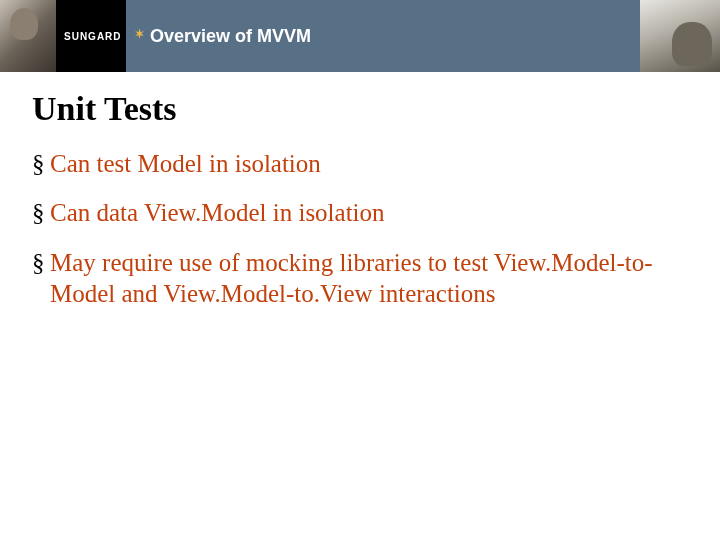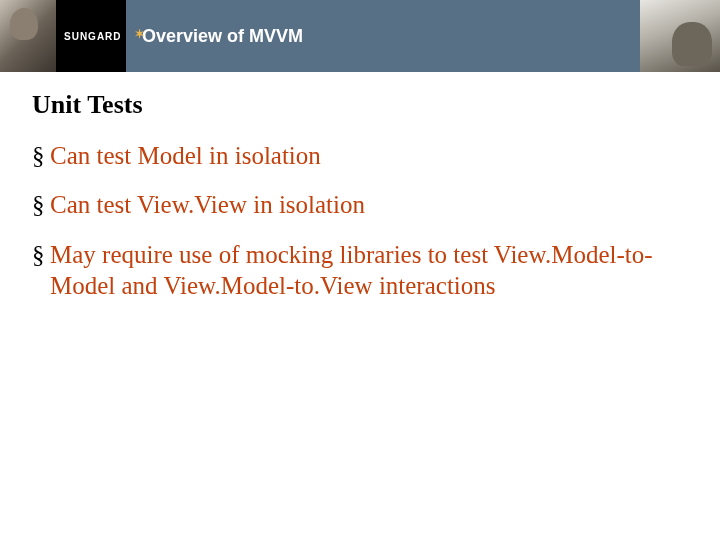--- a/index.html
+++ b/index.html
@@ -65,21 +65,21 @@
     font-size: 12px;
     top: -4px;
     left: -1px;
   }
   .header-title-band {
     background: #587086;
     height: 72px;
     flex: 1;
     display: flex;
     align-items: center;
-    padding-left: 16px;
+    padding-left: 24px;
   }
   .header-title {
     font-family: Verdana, Arial, sans-serif;
     font-weight: bold;
     color: #fff;
     font-size: 18px;
   }
   .header-right-photo {
     width: 80px;
     height: 72px;
@@ -93,21 +93,21 @@
     bottom: 6px; right: 8px;
     width: 40px; height: 44px;
     background: #6d665a;
     border-radius: 45% 45% 30% 30%;
   }
   .content {
     padding: 18px 28px 0 32px;
   }
   .slide-heading {
     font-family: 'Times New Roman', Georgia, serif;
-    font-size: 26px;
+    font-size: 34px;
     font-weight: bold;
     color: #000;
     margin-bottom: 20px;
   }
   .bullets {
     list-style: none;
   }
   .bullet {
     font-family: 'Times New Roman', Georgia, serif;
     font-size: 25px;
@@ -140,16 +140,16 @@
   <div class="header-title-band">
     <span class="header-title">Overview of MVVM</span>
   </div>
   <div class="header-right-photo"></div>
 </div>
 
 <div class="content">
   <h1 class="slide-heading">Unit Tests</h1>
   <ul class="bullets">
     <li class="bullet">Can test Model in isolation</li>
-    <li class="bullet">Can test View.View in isolation</li>
+    <li class="bullet">Can data View.Model in isolation</li>
     <li class="bullet">May require use of mocking libraries to test View.Model-to-Model and View.Model-to.View interactions</li>
   </ul>
 </div>
 
 </body></html>

